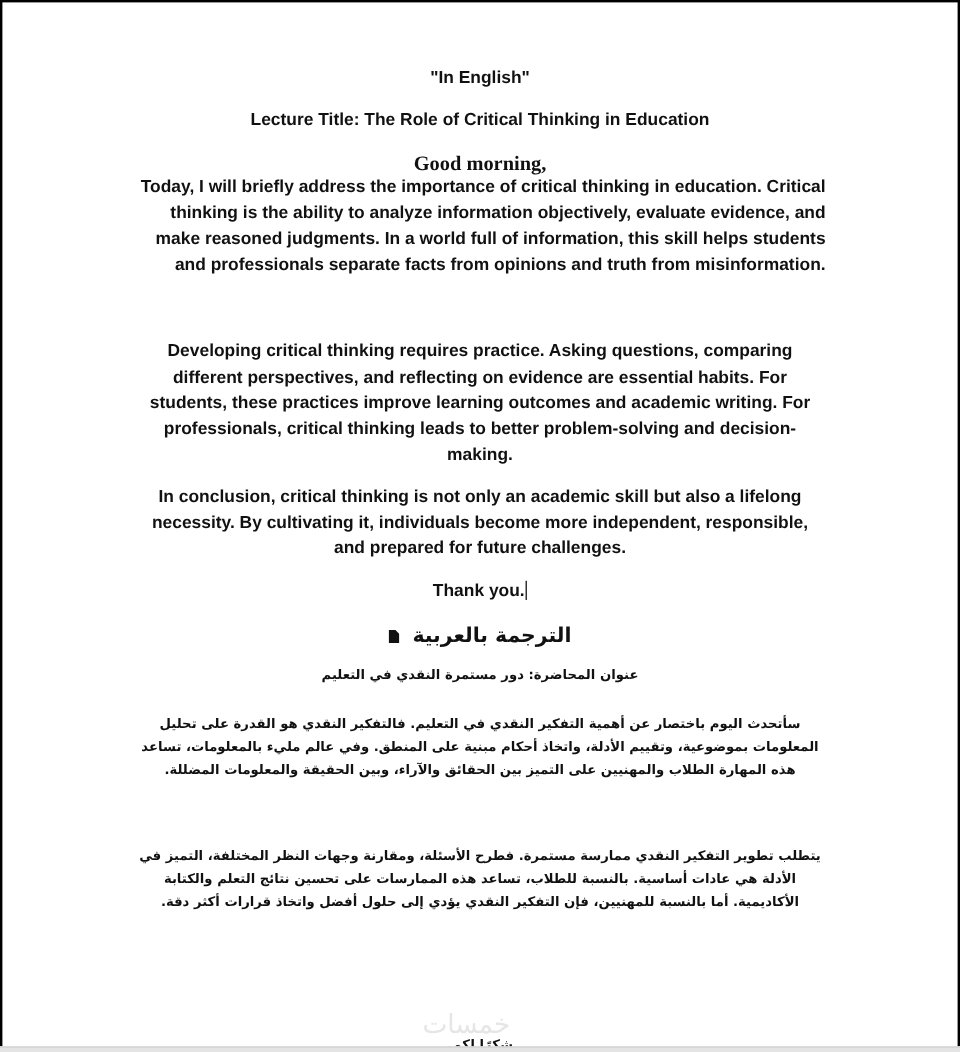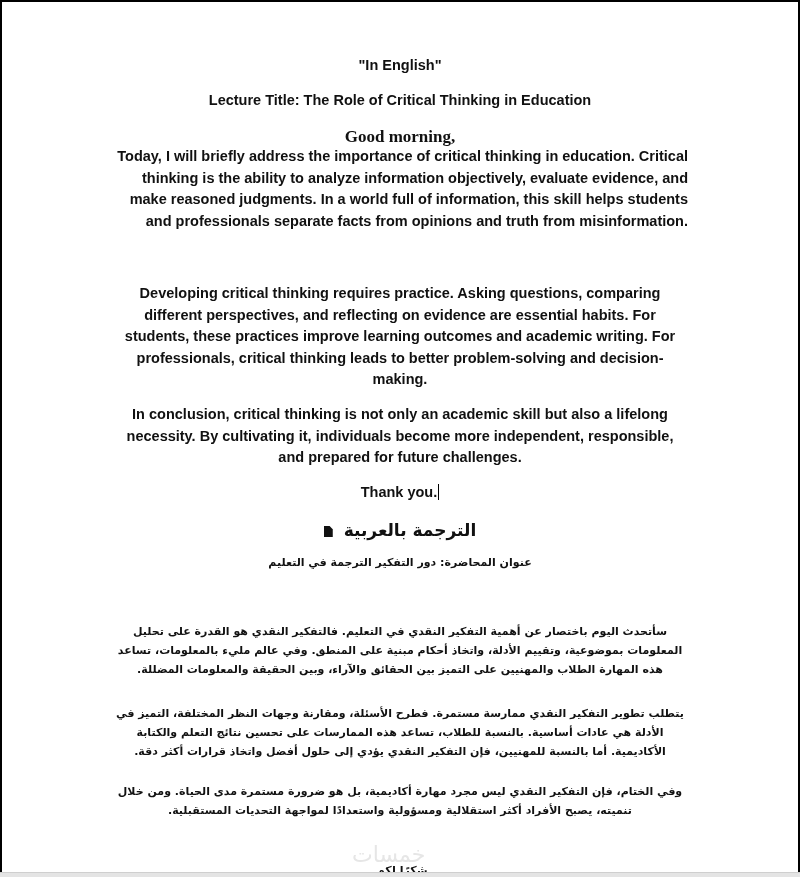--- a/index.html
+++ b/index.html
@@ -102,21 +102,21 @@
       vertical-align: -1px;
       margin-right: 5px;
       position: relative;
       clip-path: polygon(0 0, 65% 0, 100% 30%, 100% 100%, 0 100%);
     }
     .ar-title { top: 554px; }
     .ar-greeting { top: 592px; }
     .ar-para {
       line-height: 19px;
     }
-    .ar-p1 { top: 620px; }
+    .ar-p1 { top: 592px; }
     .ar-p2 { top: 702px; }
     .ar-p3 { top: 780px; }
     .ar-thanks { top: 841px; margin-top: 21px; }
     .watermark {
       position: absolute;
       left: 350px;
       top: 840px;
       font-size: 22px;
       color: #e6e6e6;
       font-family: "DejaVu Sans", sans-serif;
@@ -144,27 +144,26 @@
 
   <div class="en thanks">
     <span>Thank you.</span><span class="caret"></span>
   </div>
 
   <div class="ar ar-heading">
     <span>الترجمة بالعربية</span>
     <span class="doc-icon"></span>
   </div>
 
-  <div class="ar ar-title">عنوان المحاضرة: دور التفكير الترجمة في التعليم</div>
+  <div class="ar ar-title">عنوان المحاضرة: دور مستمرة النقدي في التعليم</div>
 
 
   <div class="ar ar-para ar-p1">سأتحدث اليوم باختصار عن أهمية التفكير النقدي في التعليم. فالتفكير النقدي هو القدرة على تحليل المعلومات بموضوعية، وتقييم الأدلة، واتخاذ أحكام مبنية على المنطق. وفي عالم مليء بالمعلومات، تساعد هذه المهارة الطلاب والمهنيين على التميز بين الحقائق والآراء، وبين الحقيقة والمعلومات المضللة.</div>
 
   <div class="ar ar-para ar-p2">يتطلب تطوير التفكير النقدي ممارسة مستمرة. فطرح الأسئلة، ومقارنة وجهات النظر المختلفة، التميز في الأدلة هي عادات أساسية. بالنسبة للطلاب، تساعد هذه الممارسات على تحسين نتائج التعلم والكتابة الأكاديمية. أما بالنسبة للمهنيين، فإن التفكير النقدي يؤدي إلى حلول أفضل واتخاذ قرارات أكثر دقة.</div>
 
-  <div class="ar ar-para ar-p3">وفي الختام، فإن التفكير النقدي ليس مجرد مهارة أكاديمية، بل هو ضرورة مستمرة مدى الحياة. ومن خلال تنميته، يصبح الأفراد أكثر استقلالية ومسؤولية واستعدادًا لمواجهة التحديات المستقبلية.</div>
 
   <div class="ar ar-thanks">شكرًا لكم.</div>
 
   <div class="watermark">خمسات</div>
 </div>
 
 <div class="bottom-bar"></div>
 
 </body></html>

